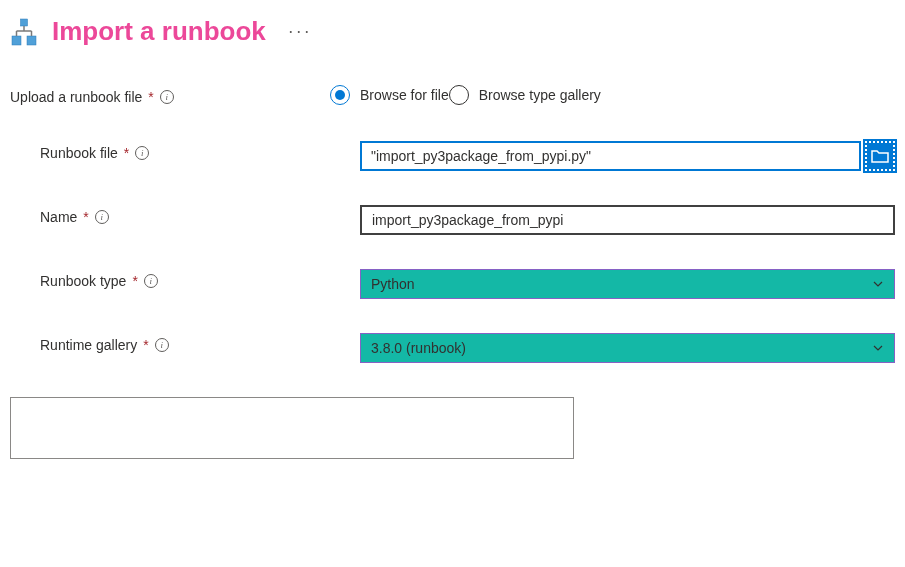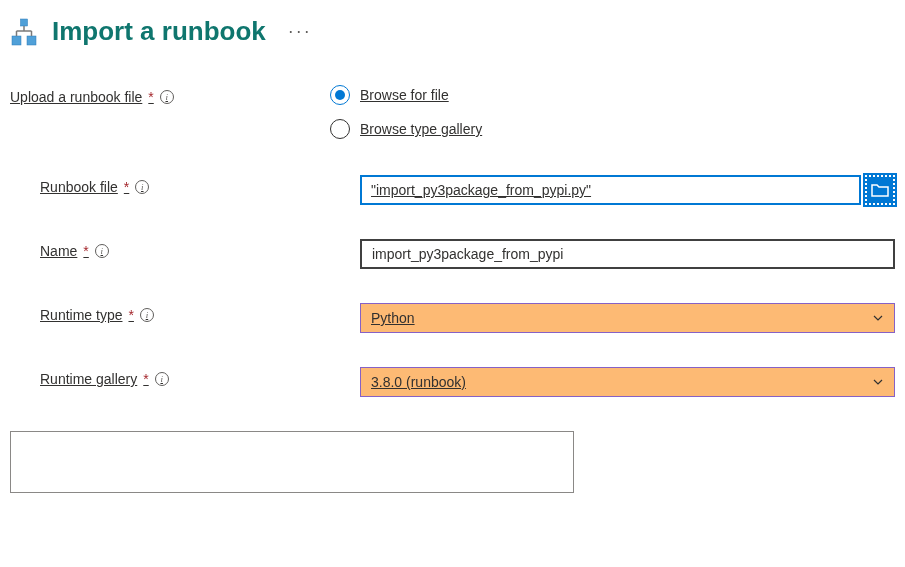--- a/index.html
+++ b/index.html
@@ -23,34 +23,33 @@
       padding-top: 6px;
     }
     .header-icon {
       width: 28px;
       height: 28px;
       flex-shrink: 0;
     }
     .header-title {
       font-size: 26px;
       font-weight: 600;
-      color: #0f766e;
+      color: #ec4899;
     }
     .more-menu {
       font-size: 18px;
       color: #605e5c;
       letter-spacing: 2px;
       cursor: pointer;
       margin-left: 8px;
     }
     .form-row {
       display: flex;
       align-items: flex-start;
       margin-bottom: 36px;
-      text-decoration: underline;
     }
     .form-row.compact {
       margin-bottom: 34px;
       margin-left: 30px;
     }
     .form-label-col {
       width: 320px;
       flex-shrink: 0;
       display: flex;
       align-items: center;
@@ -78,22 +77,21 @@
       cursor: pointer;
       font-style: italic;
       font-family: serif;
     }
     .form-control-col {
       flex: 1;
       max-width: 564px;
     }
     .radio-group {
       display: flex;
-      flex-direction: column;
-      gap: 14px;
+      flex-direction: row;
     }
     .radio-option {
       display: flex;
       align-items: center;
       gap: 10px;
       cursor: pointer;
     }
     .radio-circle {
       width: 20px;
       height: 20px;
@@ -156,21 +154,21 @@
       width: 100%;
       height: 30px;
       padding: 4px 10px;
       border: 1px solid #8661c5;
       font-size: 14px;
       color: #323130;
       display: flex;
       align-items: center;
       justify-content: space-between;
       cursor: pointer;
-      background: #fdba74;
+      background: #14b8a6;
     }
     .chevron {
       width: 12px;
       height: 12px;
     }
     .textarea-input {
       width: 100%;
       height: 62px;
       padding: 6px 10px;
       border: 1px solid #8a8886;
@@ -243,21 +241,21 @@
     <span class="required">*</span>
     <span class="info-icon">i</span>
   </div>
   <div class="form-control-col">
     <input type="text" class="text-input" value="import_py3package_from_pypi" style="">
   </div>
 </div>
 
 <div class="form-row compact">
   <div class="form-label-col">
-    <span class="form-label">Runtime type</span>
+    <span class="form-label">Runbook type</span>
     <span class="required">*</span>
     <span class="info-icon">i</span>
   </div>
   <div class="form-control-col">
     <div class="select-input">
       <span>Python</span>
       <svg class="chevron" viewBox="0 0 12 12">
         <path d="M2 4 L6 8 L10 4" fill="none" stroke="#323130" stroke-width="1.2"></path>
       </svg>
     </div>

